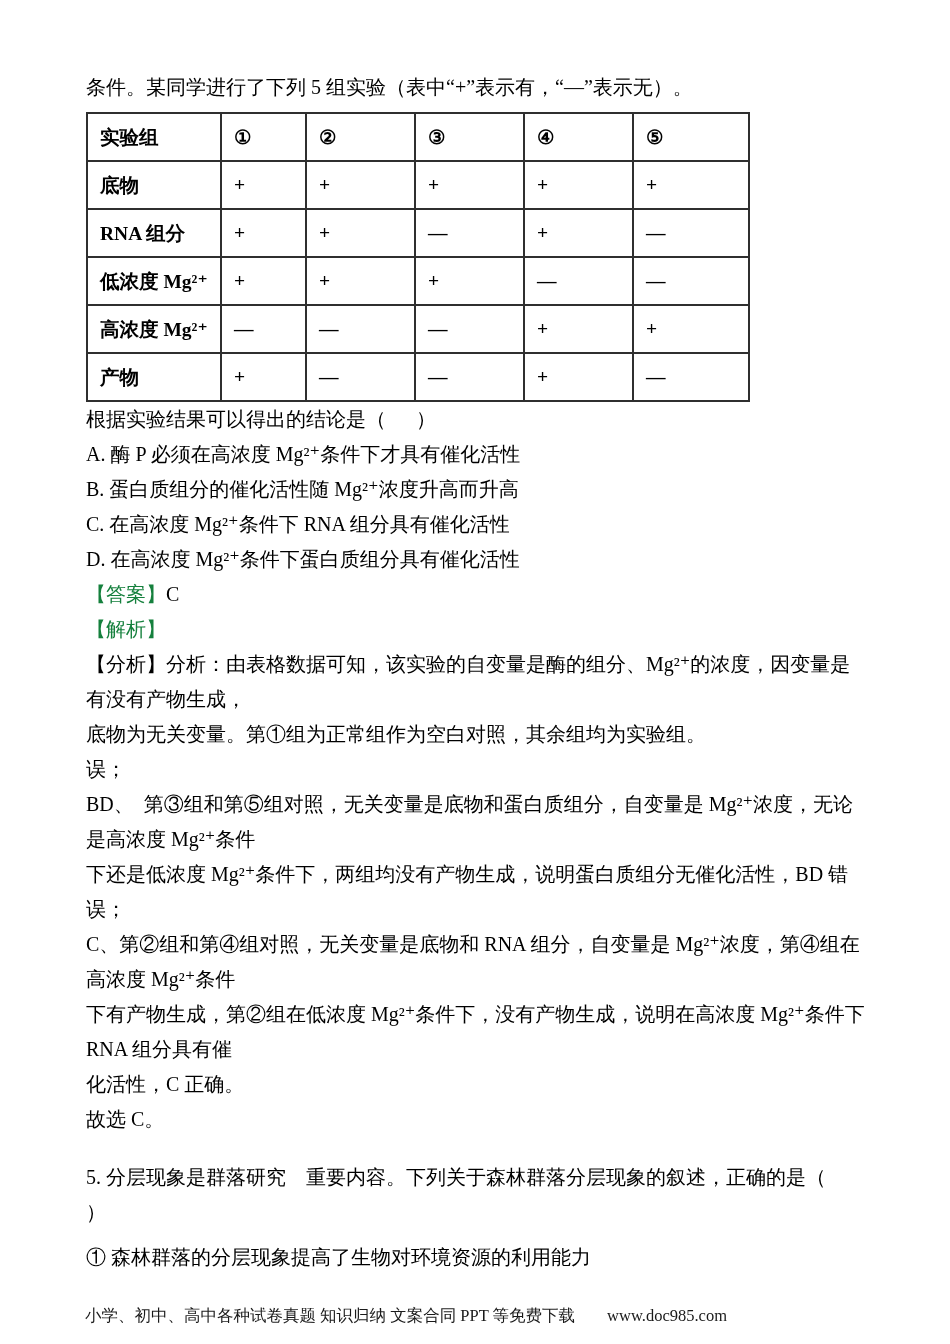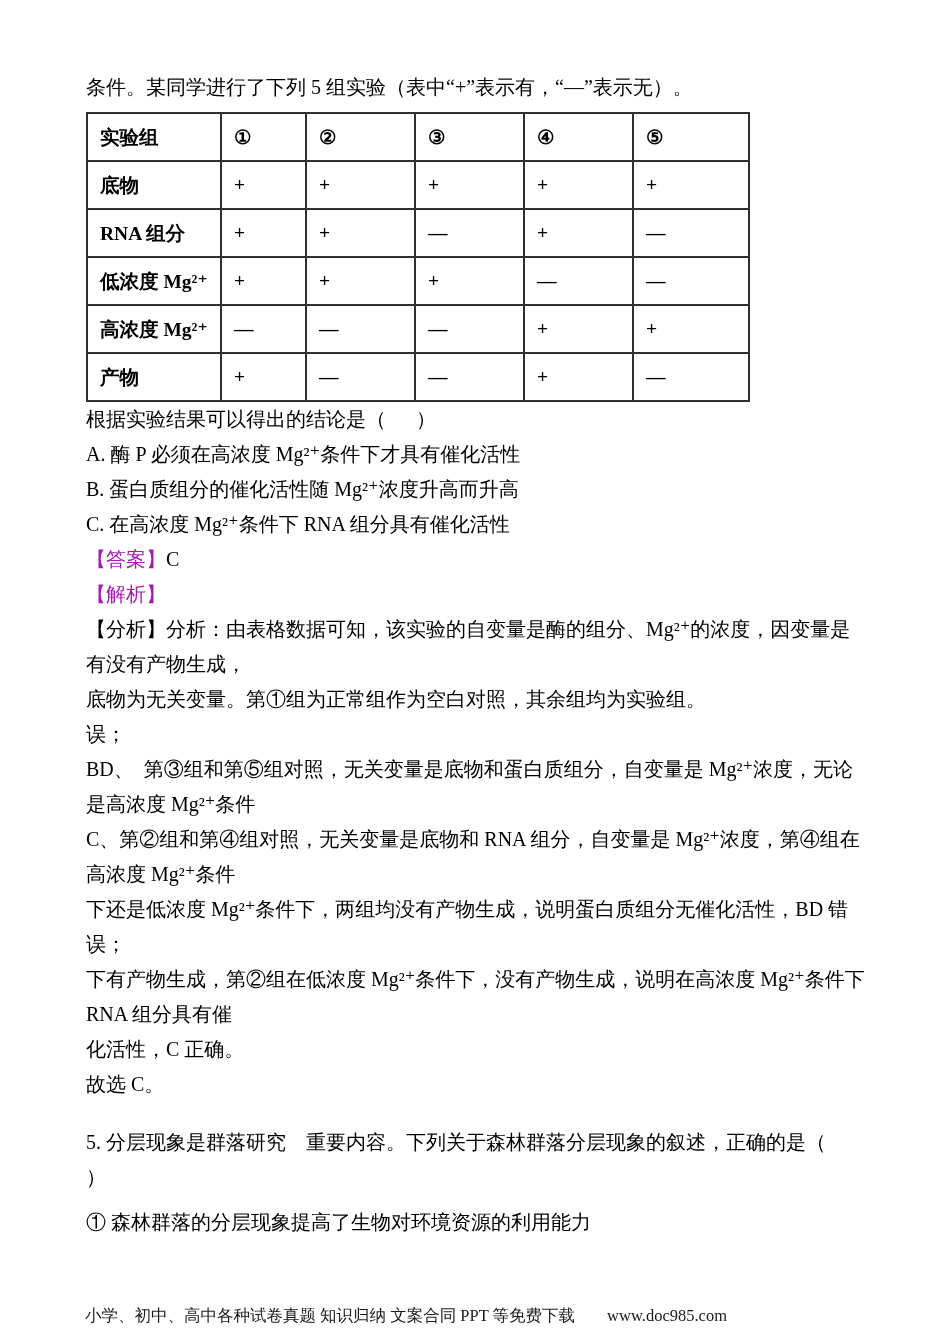--- a/index.html
+++ b/index.html
@@ -15,21 +15,21 @@
     position: absolute;
     left: 86px; top: 70px;
     width: 782px;
   }
   .line {
     font-size: 20px;
     line-height: 35px;
     white-space: pre-wrap;
     color: #000000;
   }
-  .blue { color: #a21caf; text-align: right; }
+  .blue { color: #15803d; text-align: right; }
   table.exp {
     border-collapse: collapse;
     table-layout: fixed;
     width: 662px;
     margin-top: 7px;
   }
   table.exp th, table.exp td {
     border: 2px solid #2f2f2f;
     height: 48px;
     padding: 0 4px 0 12px;
@@ -116,32 +116,33 @@
       <td>+</td>
       <td>—</td>
     </tr>
   </tbody>
     </table>
 
   <div class="line">根据实验结果可以得出的结论是（      ）</div>
   <div class="line">A. 酶 P 必须在高浓度 Mg²⁺条件下才具有催化活性</div>
   <div class="line">B. 蛋白质组分的催化活性随 Mg²⁺浓度升高而升高</div>
   <div class="line">C. 在高浓度 Mg²⁺条件下 RNA 组分具有催化活性</div>
+  <div class="line">D. 在高浓度 Mg²⁺条件下蛋白质组分具有催化活性</div>
 
   <div class="line"><span class="blue">【答案】</span><span>C</span></div>
 
   <div class="line"><span class="blue">【解析】</span></div>
 
   <div class="line">【分析】分析：由表格数据可知，该实验的自变量是酶的组分、Mg²⁺的浓度，因变量是有没有产物生成，</div>
   <div class="line">底物为无关变量。第①组为正常组作为空白对照，其余组均为实验组。</div>
 
   <div class="line">误；</div>
   <div class="line">BD、  第③组和第⑤组对照，无关变量是底物和蛋白质组分，自变量是 Mg²⁺浓度，无论是高浓度 Mg²⁺条件</div>
+  <div class="line">下还是低浓度 Mg²⁺条件下，两组均没有产物生成，说明蛋白质组分无催化活性，BD 错误；</div>
   <div class="line">C、第②组和第④组对照，无关变量是底物和 RNA 组分，自变量是 Mg²⁺浓度，第④组在高浓度 Mg²⁺条件</div>
-  <div class="line">下还是低浓度 Mg²⁺条件下，两组均没有产物生成，说明蛋白质组分无催化活性，BD 错误；</div>
   <div class="line">下有产物生成，第②组在低浓度 Mg²⁺条件下，没有产物生成，说明在高浓度 Mg²⁺条件下 RNA 组分具有催</div>
   <div class="line">化活性，C 正确。</div>
   <div class="line">故选 C。</div>
 
   <div class="line gap-q5">5. 分层现象是群落研究　重要内容。下列关于森林群落分层现象的叙述，正确的是（      ）</div>
   <div class="line gap-item">① 森林群落的分层现象提高了生物对环境资源的利用能力</div>
 
 </div>
 
 <div class="footer"><span>小学、初中、高中各种试卷真题  知识归纳  文案合同  PPT 等免费下载</span><span class="footer-gap"></span><span>www.doc985.com</span></div>

